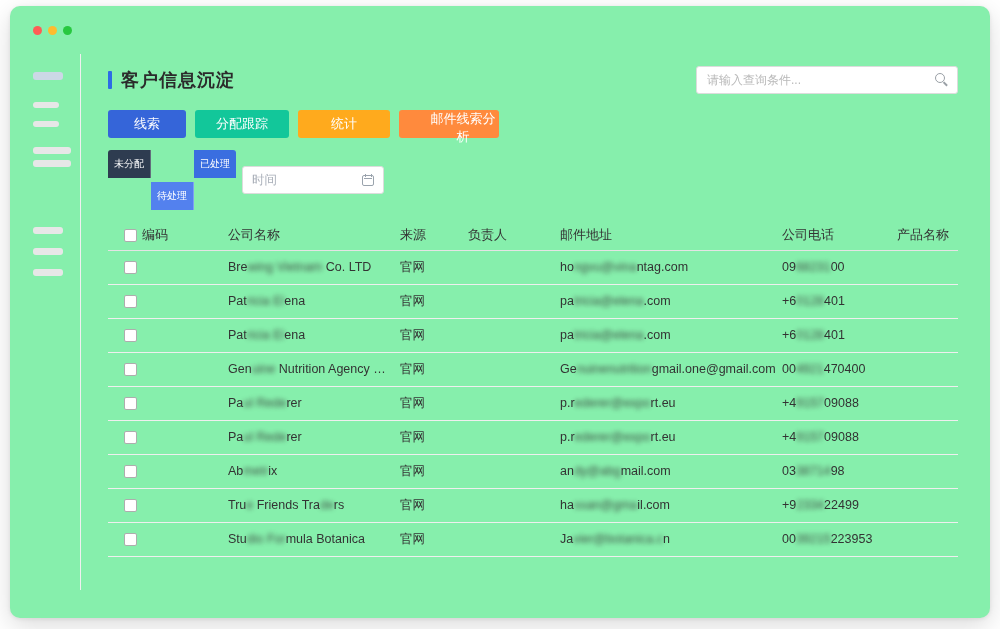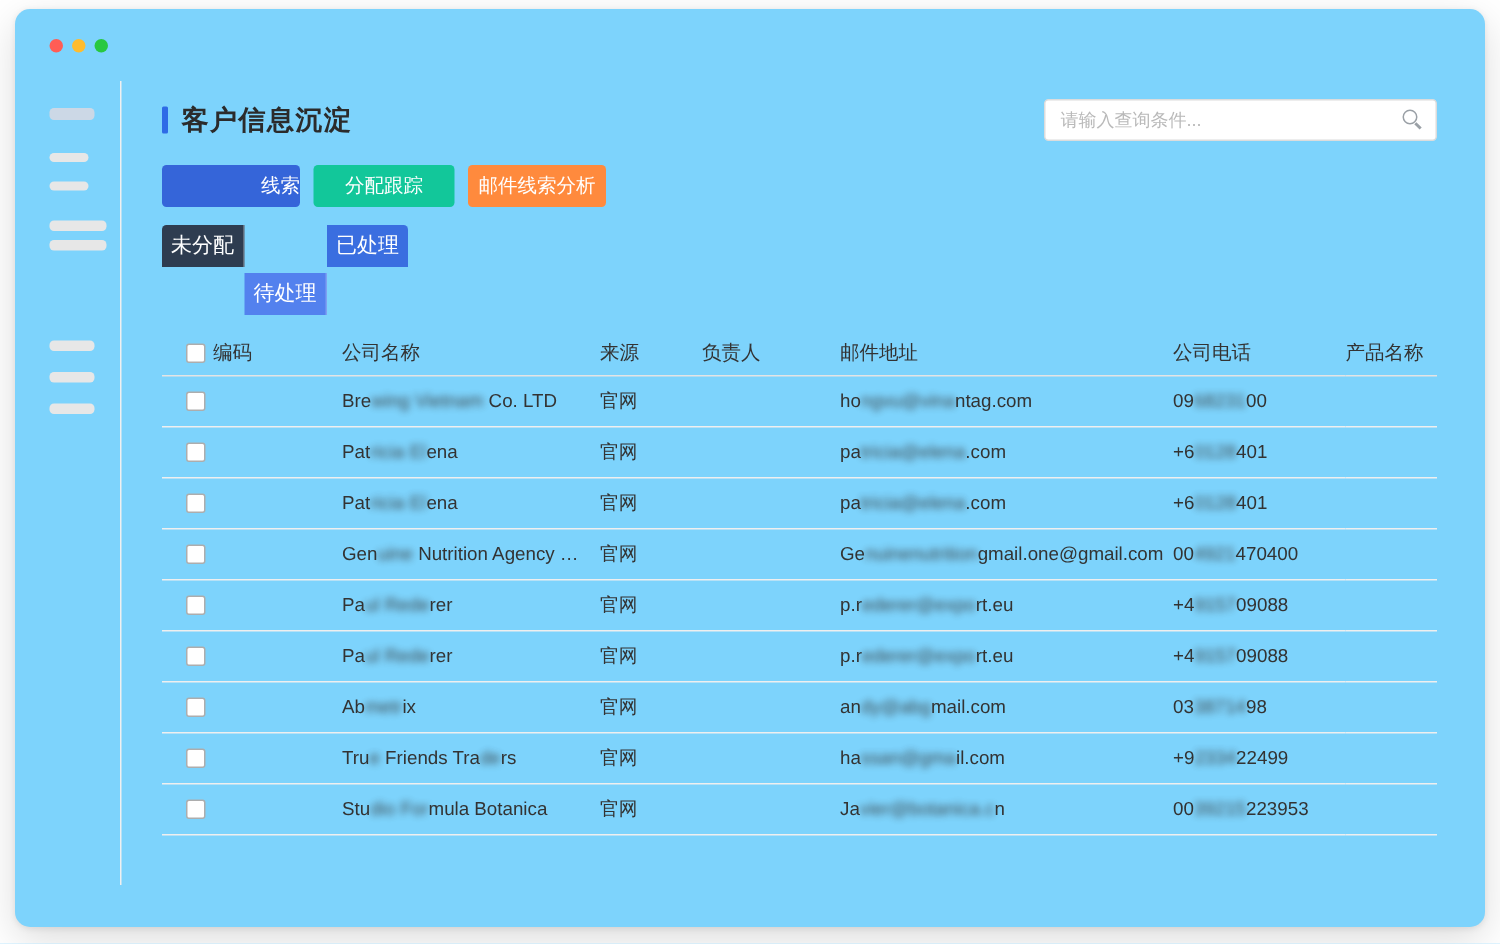--- a/index.html
+++ b/index.html
@@ -1,21 +1,21 @@
 <!DOCTYPE html>
 <html><head>
 <meta charset="utf-8">
 <style>
   * { box-sizing: border-box; }
   html,body { margin:0; padding:0; background:#ffffff; font-family:"Liberation Sans","DejaVu Sans",sans-serif; }
   .canvas { position:relative; width:1000px; height:629px; overflow:hidden; }
 
   .window {
     position:absolute; left:10px; top:6px; width:980px; height:612px;
-    background:#7dd3fc; border-radius:10px;
+    background:#86efac; border-radius:10px;
     box-shadow:0 8px 26px rgba(0,0,0,.14), 0 1px 4px rgba(0,0,0,.08);
   }
 
   
   .traffic { position:absolute; left:23px; top:20px; display:flex; gap:6px; }
   .dot { width:9px; height:9px; border-radius:50%; display:inline-block; }
   .dot.red { background:#ff5d55; }
   .dot.yellow { background:#febc2e; }
   .dot.green { background:#28c840; }
 
@@ -48,30 +48,30 @@
   .search-input::placeholder { color:#b9b9b9; }
   .mag { position:absolute; right:9px; top:7px; width:14px; height:14px; cursor:pointer; }
   .mag::before { content:''; position:absolute; width:8px; height:8px; border:1.5px solid #9aa0a6; border-radius:50%; left:0; top:0; }
   .mag::after { content:''; position:absolute; width:5px; height:1.5px; background:#9aa0a6; transform:rotate(45deg); left:8px; top:10px; }
 
   .tab-bar { display:flex; gap:9px; margin-bottom:12px; }
   .tab-btn {
     height:28px; border:none; border-radius:3px; color:#fff; font-size:13px;
     cursor:pointer; font-family:inherit; padding:0;
   }
-  .tab-btn:nth-of-type(1) { width:92px;text-align:right; }
+  .tab-btn:nth-of-type(1) { width:78px; }
   .tab-btn:nth-of-type(2) { width:94px; }
   .tab-btn:nth-of-type(3) { width:92px; }
   .tab-btn:nth-of-type(4) { width:100px;padding-left:28px; }
 
   .toolbar { display:flex; justify-content:space-between; align-items:center; margin-bottom:10px; }
   .toolbar-left { display:flex; align-items:center; }
   .segmented { display:flex; border-radius:3px; overflow:hidden; }
   .seg-btn {
-    height:28px; border:none; color:#fff; font-size:14px; padding:0 6px;
+    height:28px; border:none; color:#fff; font-size:10px; padding:0 6px;
     cursor:pointer; font-family:inherit; border-right:1px solid rgba(255,255,255,.25);
   }
   .seg-btn:last-child { border-right:none; }
   .date-input {
     width:142px; height:28px; border:1px solid #dcdcdc; border-radius:3px;
     margin-left:6px; display:flex; align-items:center; justify-content:space-between;
     padding:0 9px; cursor:pointer; background:#fff;
   }
   .date-text { font-size:12.5px; color:#a8aeb8; }
   .cal { width:12px; height:11px; border:1px solid #9aa3ad; border-radius:2px; position:relative; display:inline-block; }
@@ -139,30 +139,35 @@
         </div>
         <div class="search">
           <input class="search-input" placeholder="请输入查询条件..." style="">
           <span class="mag"></span>
         </div>
       </div>
 
       <div class="tab-bar">
           <button class="tab-btn" style="background: rgb(53, 101, 217);">线索</button>
           <button class="tab-btn" style="background: rgb(18, 199, 154);">分配跟踪</button>
+          <button class="tab-btn" style="background: rgb(255, 170, 29);">统计</button>
           <button class="tab-btn" style="background: rgb(255, 138, 61);">邮件线索分析</button>
         </div>
 
       <div class="toolbar">
         <div class="toolbar-left">
           <div class="segmented">
               <button class="seg-btn" style="background: rgb(46, 60, 80);">未分配</button>
               <button class="seg-btn" style="background: rgb(83, 129, 238); margin-top: 32px;">待处理</button>
               <button class="seg-btn" style="background: rgb(58, 110, 224);">已处理</button>
             </div>
+          <div class="date-input">
+            <span class="date-text">时间</span>
+            <span class="cal"></span>
+          </div>
         </div>
       </div>
 
       <table class="grid">
         <colgroup>
           <col style="width:34px">
             <col style="width:86px">
             <col style="width:172px">
           <col style="width:68px">
             <col style="width:92px">

